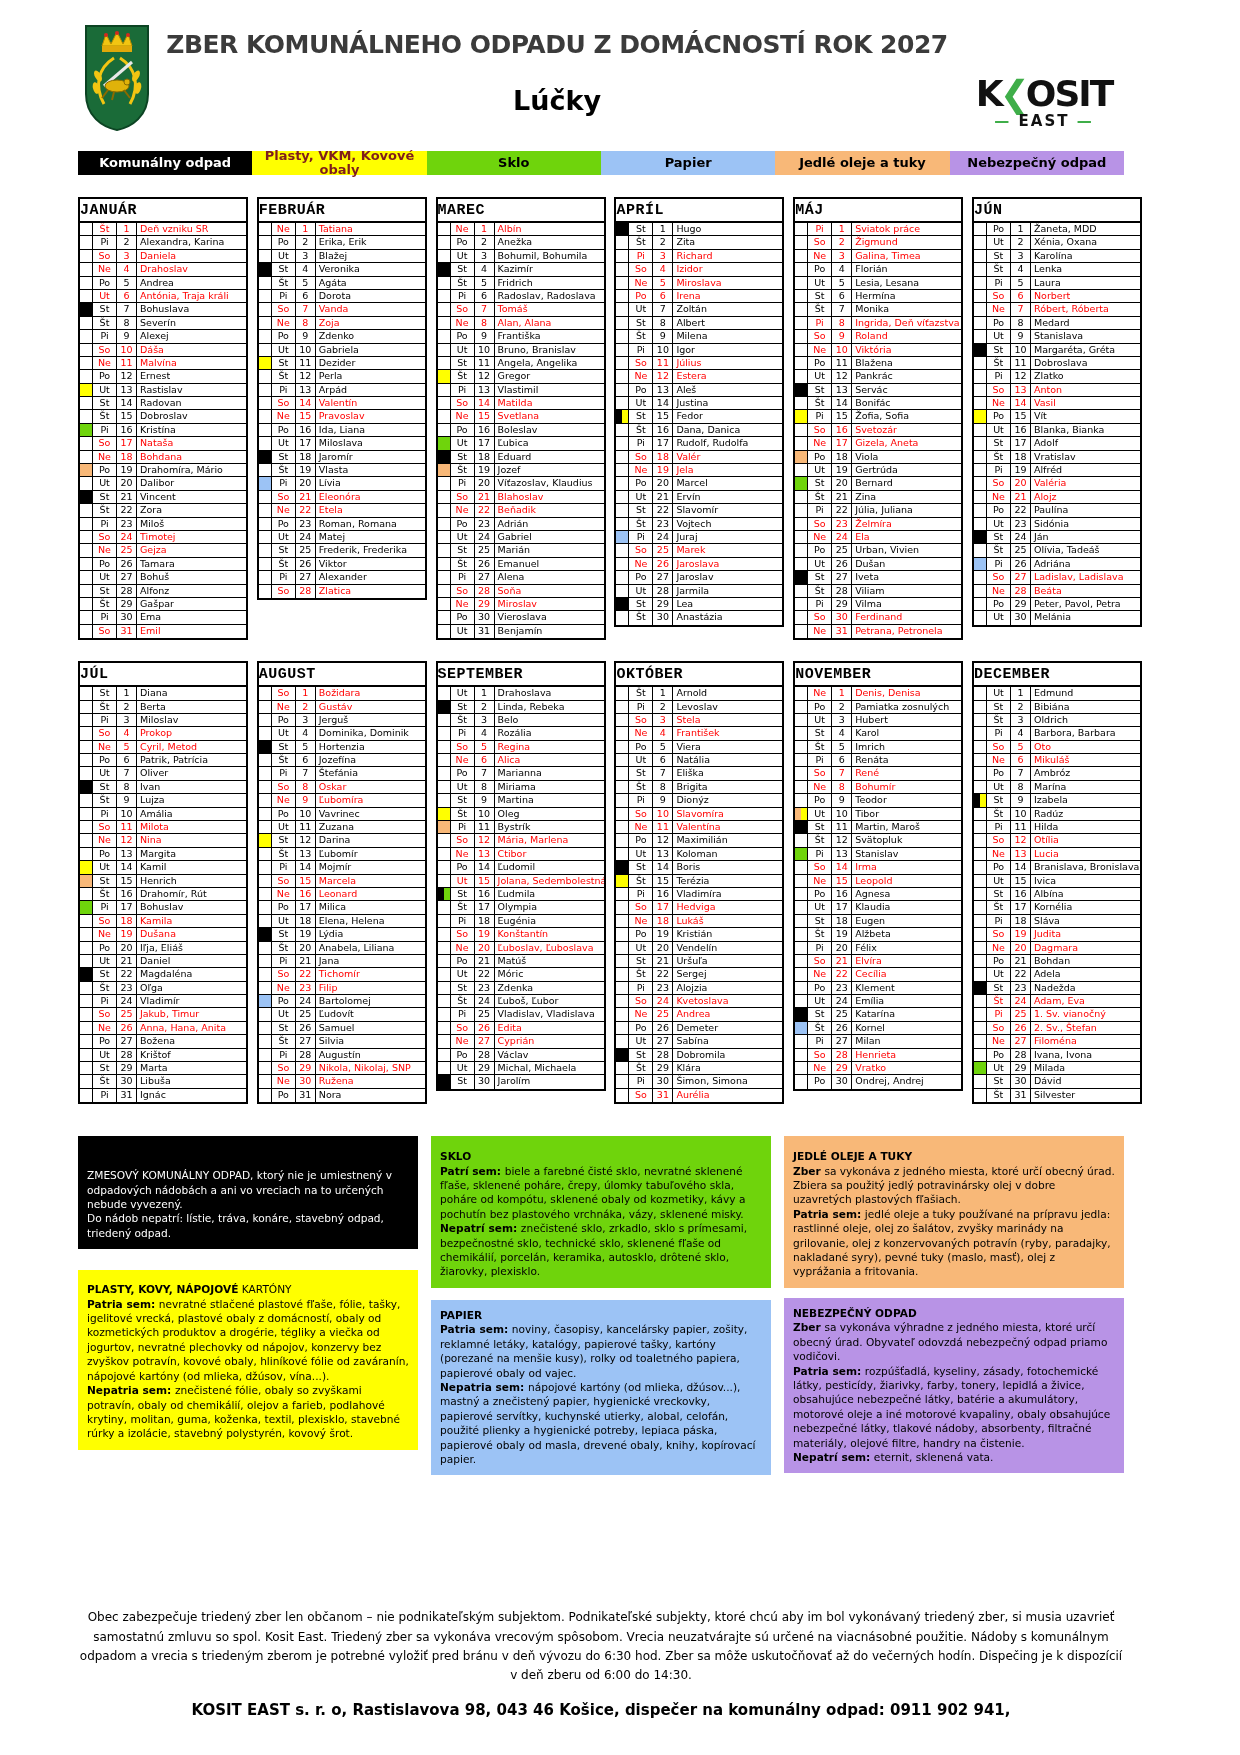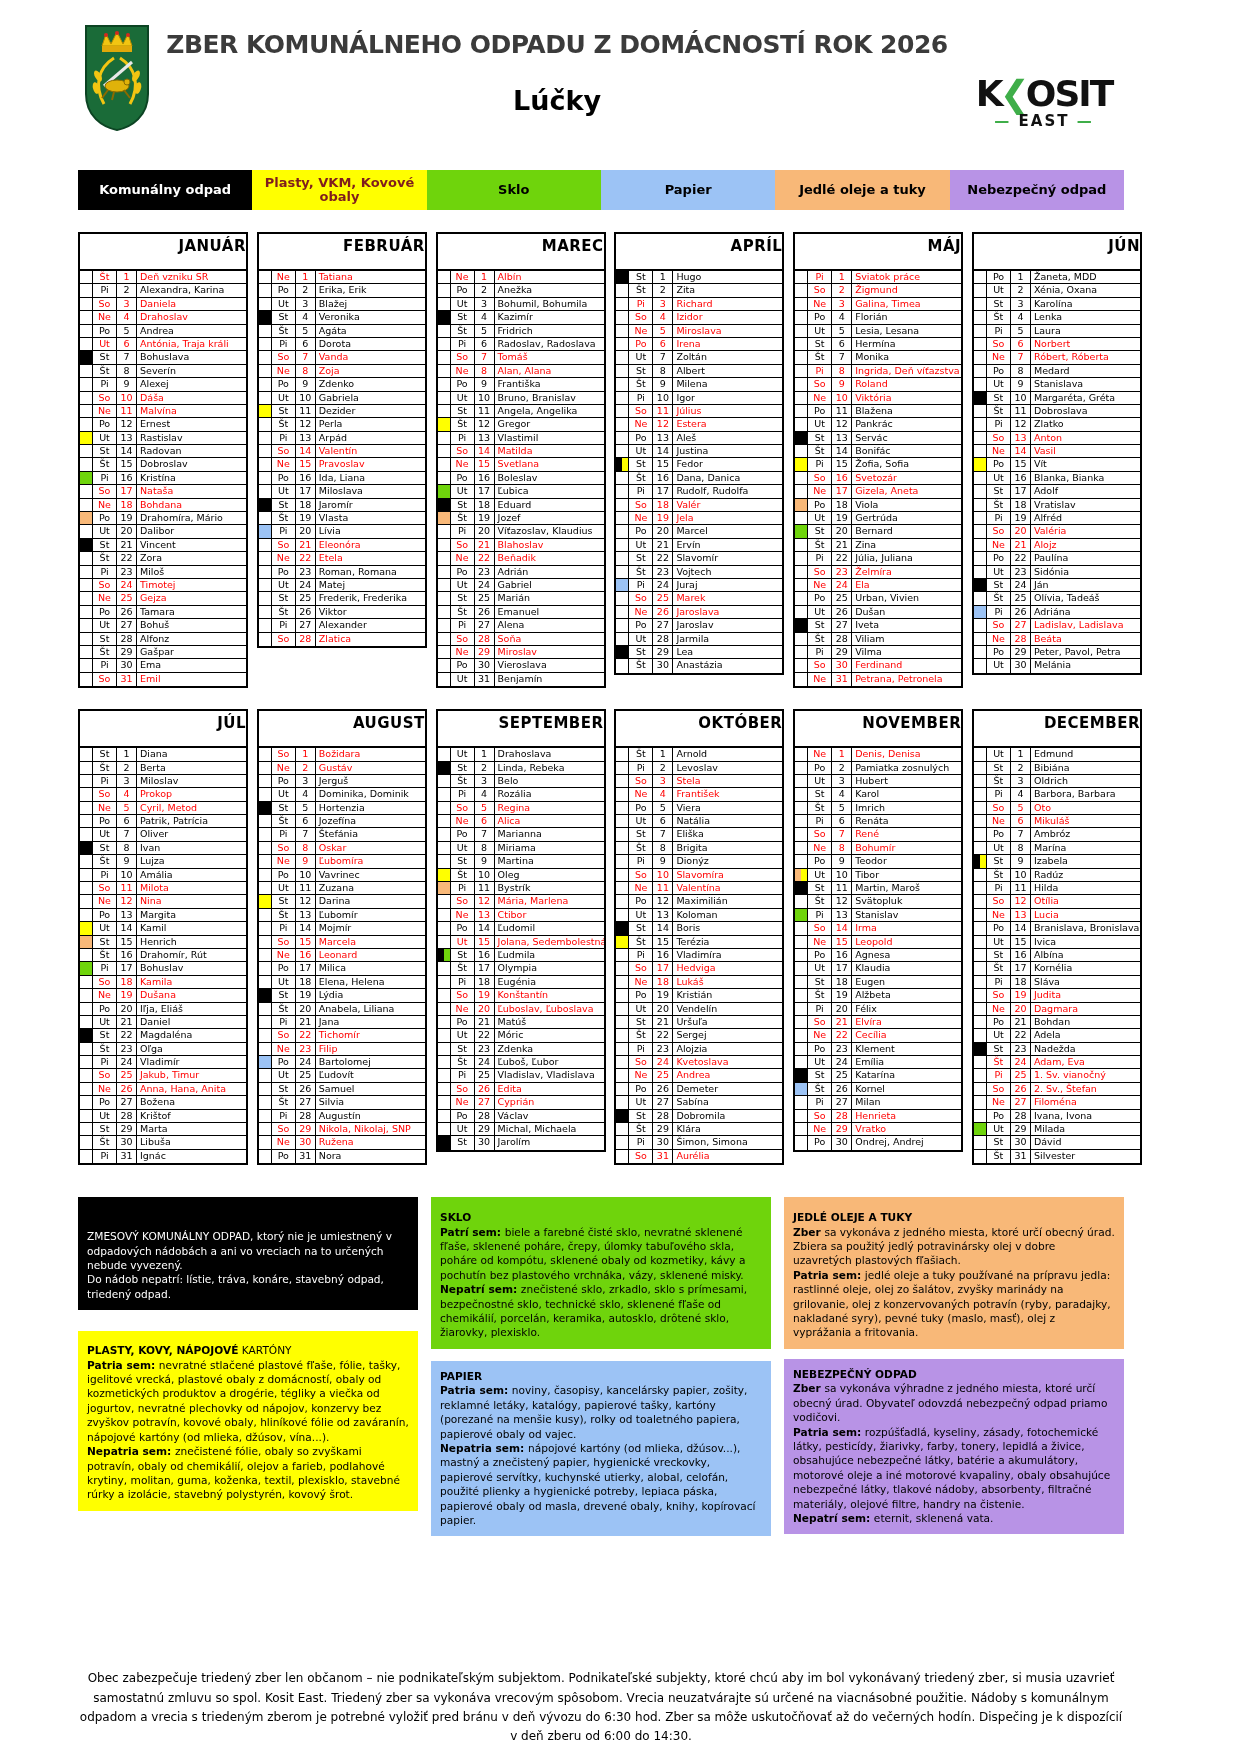--- a/index.html
+++ b/index.html
@@ -17,29 +17,29 @@
   .head-center { flex:1; text-align:center; padding-top:6px; }
   .main-title { font-size:25px; font-weight:800; letter-spacing:-0.5px; color:#3b3b3b; }
   .sub-title { font-size:27px; font-weight:800; color:#000; margin-top:26px; }
   .kosit { flex:0 0 160px; margin-top:52px; text-align:center; }
   .kosit-word { font-size:36px; font-weight:800; letter-spacing:-2px; color:#111; line-height:1; display:flex; justify-content:center; align-items:center; }
   .kosit-word .chev { color:#3fae49; font-weight:800; margin:0 -2px; }
   .kosit-east { font-size:15px; font-weight:800; letter-spacing:2px; color:#111; }
   .kosit-east .dash { color:#3fae49; font-weight:800; }
 
   
-  .legend { display:flex; margin-top:24px; height:40px; }
+  .legend { display:flex; margin-top:5px; height:24px; }
   .legend-cell { flex:1; display:flex; align-items:center; justify-content:center; text-align:center; font-size:13px; font-weight:700; line-height:1.1; padding:1px 4px; }
 
   
   .months-grid { display:grid; grid-template-columns:repeat(6,170px); column-gap:8.8px; align-items:start; }
   .months-top { margin-top:22px; }
   .months-bottom { margin-top:21px; }
   .month { border:2px solid #000; background:#fff; }
-  .month-title { font-size:15px; font-weight:800; text-align:right; border-bottom:2px solid #000; padding:3px 0 14px; letter-spacing:0.5px; }
+  .month-title { font-size:15px; font-weight:800; text-align:left; border-bottom:2px solid #000; padding:3px 0 2px; letter-spacing:0.5px;font-family:Liberation Mono, monospace; }
   .day-row { display:flex; height:13.4px; border-bottom:1px solid #000; align-items:stretch; font-size:9.5px; line-height:11.5px; }
   .day-row:last-child { border-bottom:none; }
   .c-marker { width:13px; flex:0 0 13px; border-right:1px solid #000; }
   .c-dow { width:24px; flex:0 0 24px; border-right:1px solid #000; text-align:center; }
   .c-num { width:20px; flex:0 0 20px; border-right:1px solid #000; text-align:center; }
   .c-name { flex:1; padding-left:3px; white-space:nowrap; overflow:hidden; }
   .red .c-dow, .red .c-num, .red .c-name { color:#ff0000; }
 
   
   .info-grid { display:grid; grid-template-columns:repeat(3,1fr); column-gap:13px; margin-top:32px; align-items:start; }
@@ -79,21 +79,21 @@
         <ellipse cx="12" cy="64" rx="3" ry="6" transform="rotate(-15 12 64)"></ellipse>
         <ellipse cx="52" cy="52" rx="3" ry="6" transform="rotate(30 52 52)"></ellipse>
         <ellipse cx="54" cy="64" rx="3" ry="6" transform="rotate(15 54 64)"></ellipse>
       </g>
       <path d="M20 62 L48 38" stroke="#e8e8e8" stroke-width="3"></path>
       <ellipse cx="33" cy="62" rx="12" ry="6" fill="#e0b20a" stroke="#8a6a00"></ellipse>
       <path d="M24 66 L18 74 M30 68 L28 76 M40 66 L46 74" stroke="#8a6a00" stroke-width="2"></path>
       <circle cx="43" cy="58" r="3" fill="#e0b20a" stroke="#8a6a00"></circle>
     </svg>
     <div class="head-center">
-      <div class="main-title">ZBER KOMUNÁLNEHO ODPADU Z DOMÁCNOSTÍ ROK 2026</div>
+      <div class="main-title">ZBER KOMUNÁLNEHO ODPADU Z DOMÁCNOSTÍ ROK 2027</div>
       <div class="sub-title">Lúčky</div>
     </div>
     <div class="kosit">
       <div class="kosit-word">
           <span>K</span>
           <span class="chev">❮</span>
           <span>OSIT</span>
         </div>
       <div class="kosit-east"><span class="dash">—</span> <span>EAST</span> <span class="dash">—</span></div>
     </div>

